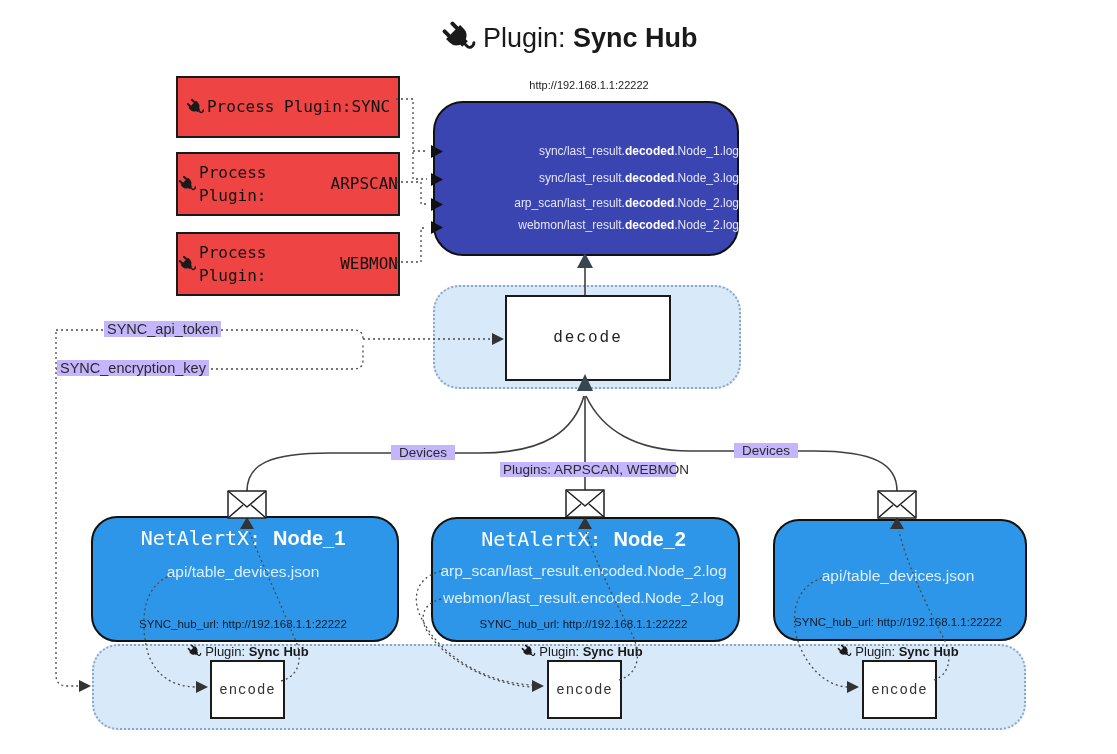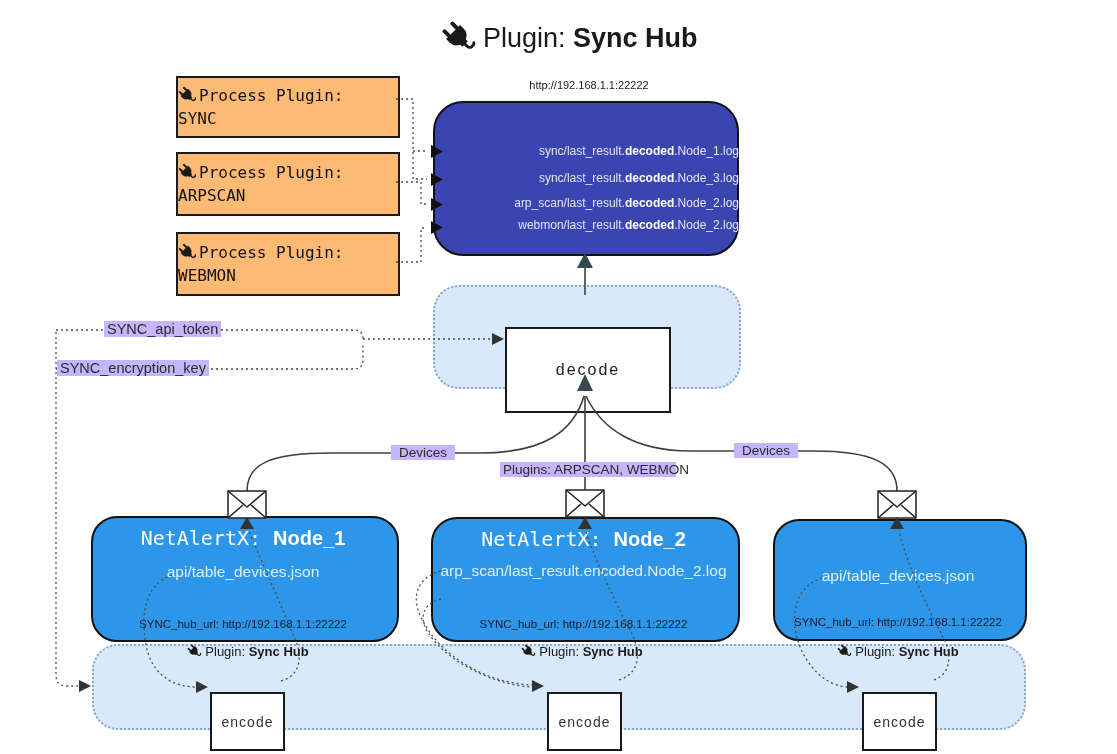--- a/index.html
+++ b/index.html
@@ -6,41 +6,41 @@
   .canvas{position:relative;width:1117px;height:754px;background:#ffffff;
           font-family:"Liberation Sans",sans-serif;overflow:hidden;}
   .abs{position:absolute;}
 
   
   .title{left:441px;top:16px;height:44px;display:flex;align-items:center;gap:6px;
          font-size:27px;color:#1a1a1a;z-index:2;}
   .title b{font-weight:bold;}
 
   
-  .procbox{left:176px;width:220px;background:#fdba74;border:2px solid #1a1a1a;
-           display:flex;flex-direction:column;align-items:flex-start;justify-content:center;
+  .procbox{left:176px;width:220px;background:#ef4444;border:2px solid #1a1a1a;
+           display:flex;flex-direction:row;align-items:center;justify-content:center;
            font-family:"DejaVu Sans Mono","Liberation Mono",monospace;
            font-size:16px;color:#111;z-index:2;line-height:1.45;}
   .procbox .l1{display:flex;align-items:center;gap:2px;}
 
   
   .hub{left:433px;top:101px;width:302px;height:151px;background:#3b45b2;
        border:2px solid #111;border-radius:30px;z-index:1;}
   .hub-url{left:438px;top:79px;width:302px;text-align:center;font-size:11px;color:#222;z-index:2;}
   .hub-title{left:433px;top:112px;width:302px;text-align:center;color:#fff;
              font-family:"DejaVu Sans Mono","Liberation Mono",monospace;font-size:20px;z-index:2;}
   .hub-title b{font-family:"Liberation Sans",sans-serif;font-weight:bold;}
   .hub-row{left:443px;width:296px;text-align:right;color:#e4e6f6;font-size:12px;z-index:2;white-space:nowrap;}
   .hub-row b{color:#fff;font-weight:bold;}
 
   
   .lite{background:#d8e9fa;border:2px dotted #8aa7c8;border-radius:26px;z-index:1;}
   .decode-wrap{left:433px;top:285px;width:304px;height:100px;}
   .whitebox{background:#fff;border:2px solid #1a1a1a;display:flex;align-items:center;justify-content:center;
-            font-family:Liberation Sans, sans-serif;color:#222;z-index:2;margin-top:32px;}
+            font-family:Liberation Mono, monospace;color:#222;z-index:2;}
   .decode-box{left:505px;top:295px;width:162px;height:82px;font-size:16px;letter-spacing:2px;}
 
   
   .conlabel{background:#c4b5fd;color:#2b2b2b;font-size:13.5px;text-align:center;z-index:6;padding:0 3px;white-space:nowrap;}
 
   
   .node{background:#2e96e8;border:2px solid #111;border-radius:26px;z-index:1;}
   .node-title{text-align:center;color:#fff;font-family:"DejaVu Sans Mono","Liberation Mono",monospace;
               font-size:20px;z-index:2;white-space:nowrap;}
   .node-title b{font-family:Liberation Sans, sans-serif;font-weight:bold;}
@@ -201,20 +201,21 @@
   <div class="abs conlabel" style="left:734px;top:443px;width:58px;">Devices</div>
 
   <div class="abs node" style="left:91px;top:516px;width:304px;height:122px;"></div>
   <div class="abs node-title" style="left:91px;top:526px;width:304px;"><span>NetAlertX: </span><b>Node_1</b></div>
   <div class="abs node-line" style="left:91px;top:563px;width:304px;">api/table_devices.json</div>
   <div class="abs node-footer" style="left:91px;top:618px;width:304px;">SYNC_hub_url: http://192.168.1.1:22222</div>
 
   <div class="abs node" style="left:431px;top:517px;width:305px;height:121px;"></div>
   <div class="abs node-title" style="left:431px;top:527px;width:305px;"><span>NetAlertX: </span><b>Node_2</b></div>
   <div class="abs node-line" style="left:431px;top:562px;width:305px;">arp_scan/last_result.encoded.Node_2.log</div>
+  <div class="abs node-line" style="left:431px;top:589px;width:305px;">webmon/last_result.encoded.Node_2.log</div>
   <div class="abs node-footer" style="left:431px;top:618px;width:305px;">SYNC_hub_url: http://192.168.1.1:22222</div>
 
   <div class="abs node" style="left:773px;top:519px;width:250px;height:118px;"></div>
   <div class="abs node-line" style="left:773px;top:567px;width:250px;">api/table_devices.json</div>
   <div class="abs node-footer" style="left:773px;top:616px;width:250px;">SYNC_hub_url: http://192.168.1.1:22222</div>
 
   <div class="abs lite band"></div>
 
   <div class="abs enc-label" style="left:178px;top:644px;width:140px;">
     <span class="plug">

